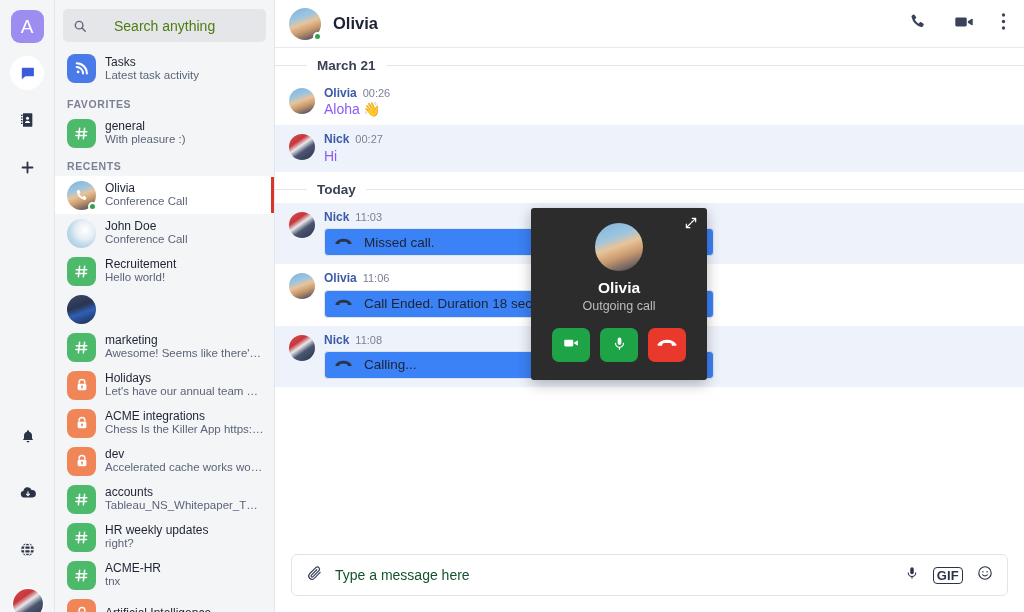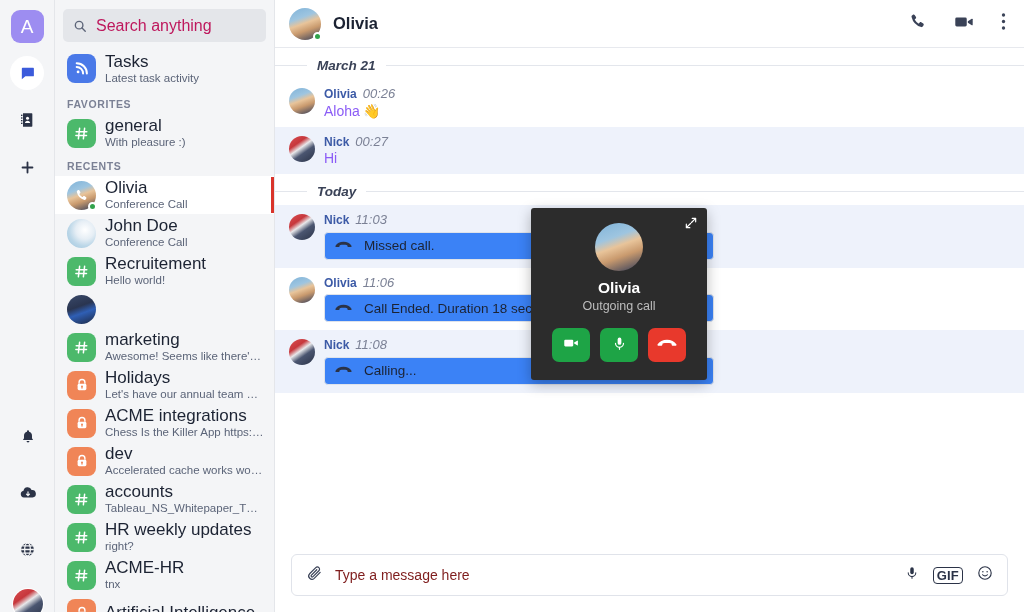--- a/index.html
+++ b/index.html
@@ -45,21 +45,21 @@
   .sidebar {
     width: 220px; flex: 0 0 220px; height: 612px;
     background: #f4f5f7; border-right: 1px solid #e4e6ea;
     display: flex; flex-direction: column; overflow: hidden;
   }
   .search-wrap { padding: 9px 8px 6px 8px; }
   .search-box {
     height: 33px; background: #e4e6ea; border-radius: 5px;
     display: flex; align-items: center; padding: 0 10px; gap: 9px;
   }
-  .search-box .ph { color: #be185d; font-size: 16px; }
+  .search-box .ph { color: #4d7c0f; font-size: 14px; margin-left: 18px; }
   .search-icon { color: #5c6478; display: flex; }
 
   .list { flex: 1; overflow: hidden; }
   .sec-label {
     font-size: 10.5px; font-weight: 700; color: #7b8195;
     letter-spacing: .6px; padding: 8px 0 4px 12px; text-transform: uppercase;
   }
   .row {
     display: flex; align-items: center; gap: 9px;
     padding: 5px 10px 5px 12px; height: 38px; position: relative;
@@ -86,71 +86,71 @@
     width: 29px; height: 29px; border-radius: 50%; overflow: hidden;
     display: block;
   }
   .dot {
     position: absolute; right: -1px; bottom: -1px;
     width: 9px; height: 9px; border-radius: 50%;
     background: #31a24c; border: 2px solid #ffffff;
   }
   .row-txt { min-width: 0; flex: 1; line-height: 1.18; }
   .row-title {
-    font-size: 17px; color: #1c2333; font-weight: 400;
+    font-size: 12px; color: #1c2333; font-weight: 400;
     white-space: nowrap; overflow: hidden; text-overflow: ellipsis;
   }
   .row-sub {
     font-size: 11.5px; color: #5b6478;
     white-space: nowrap; overflow: hidden; text-overflow: ellipsis;
   }
 
   
   .main { flex: 1; height: 612px; display: flex; flex-direction: column;
           background: #ffffff; position: relative; min-width: 0; }
   .chat-head {
     height: 48px; flex: 0 0 48px; display: flex; align-items: center;
     padding: 0 18px 0 14px; border-bottom: 1px solid #e7e9ee; gap: 12px;
   }
   .chat-head .av { width: 32px; height: 32px; flex: 0 0 32px; }
   .chat-head .av .img { width: 32px; height: 32px; }
   .chat-title { font-size: 16.5px; color: #1c2333; font-weight: 700; flex: 1; }
   .head-actions { display: flex; align-items: center; gap: 26px; color: #3a4257; }
 
   .messages { flex: 1; overflow: hidden; position: relative; }
-  .daysep { display: flex; align-items: center; gap: 10px; padding: 10px 0 6px 0; font-style: italic; }
+  .daysep { display: flex; align-items: center; gap: 10px; padding: 10px 0 6px 0; }
   .daysep .ln { height: 1px; background: #e3e6ec; flex: 1; }
   .daysep .ln.l { flex: 0 0 32px; }
   .daysep .lbl { font-size: 13.5px; font-weight: 700; color: #3a4257; }
 
   .msg { display: flex; gap: 9px; padding: 7px 16px 8px 14px; }
   .msg.alt { background: #eef2fb; }
   .msg .av { width: 26px; height: 26px; flex: 0 0 26px; margin-top: 2px; }
   .msg .av .img { width: 26px; height: 26px; }
   .msg-body { flex: 1; min-width: 0; }
   .meta { display: flex; align-items: baseline; gap: 6px; line-height: 1.2; }
   .who { font-size: 12px; font-weight: 700; color: #3c5aa6; }
-  .tm { font-size: 13px; color: #7b8195; font-style: italic; }
+  .tm { font-size: 11px; color: #7b8195; }
   .text { font-size: 14px; color: #8b5cf6; margin-top: 1px; }
   .call-bubble {
     margin-top: 4px; background: #3b82f6; border: 1px solid #dfe3ea;
     border-radius: 4px; height: 28px; width: 390px; max-width: 100%;
     display: flex; align-items: center; gap: 12px; padding: 0 10px;
     font-size: 13.5px; color: #1c2333;
   }
   .call-bubble svg { flex: 0 0 auto; color: #2b3347; }
 
   
   .composer { padding: 0 16px 16px 16px; }
   .composer-box {
     height: 42px; border: 1px solid #e0e3ea; border-radius: 6px;
     display: flex; align-items: center; padding: 0 14px; gap: 12px;
     background: #fff;
   }
-  .composer-box .ph { flex: 1; font-size: 14px; color: #7f1d1d; }
+  .composer-box .ph { flex: 1; font-size: 14px; color: #14532d; }
   .cicons { display: flex; align-items: center; gap: 14px; color: #2b3347; }
   .gif-btn {
     border: 1.6px solid #2b3347; border-radius: 4px; padding: 1px 3px;
     font-size: 13px; font-weight: 700; line-height: 1; letter-spacing: .2px;
   }
 
   
   .call-dialog {
     position: absolute; left: 256px; top: 208px;
     width: 176px; height: 172px; background: #2c2c2c;

